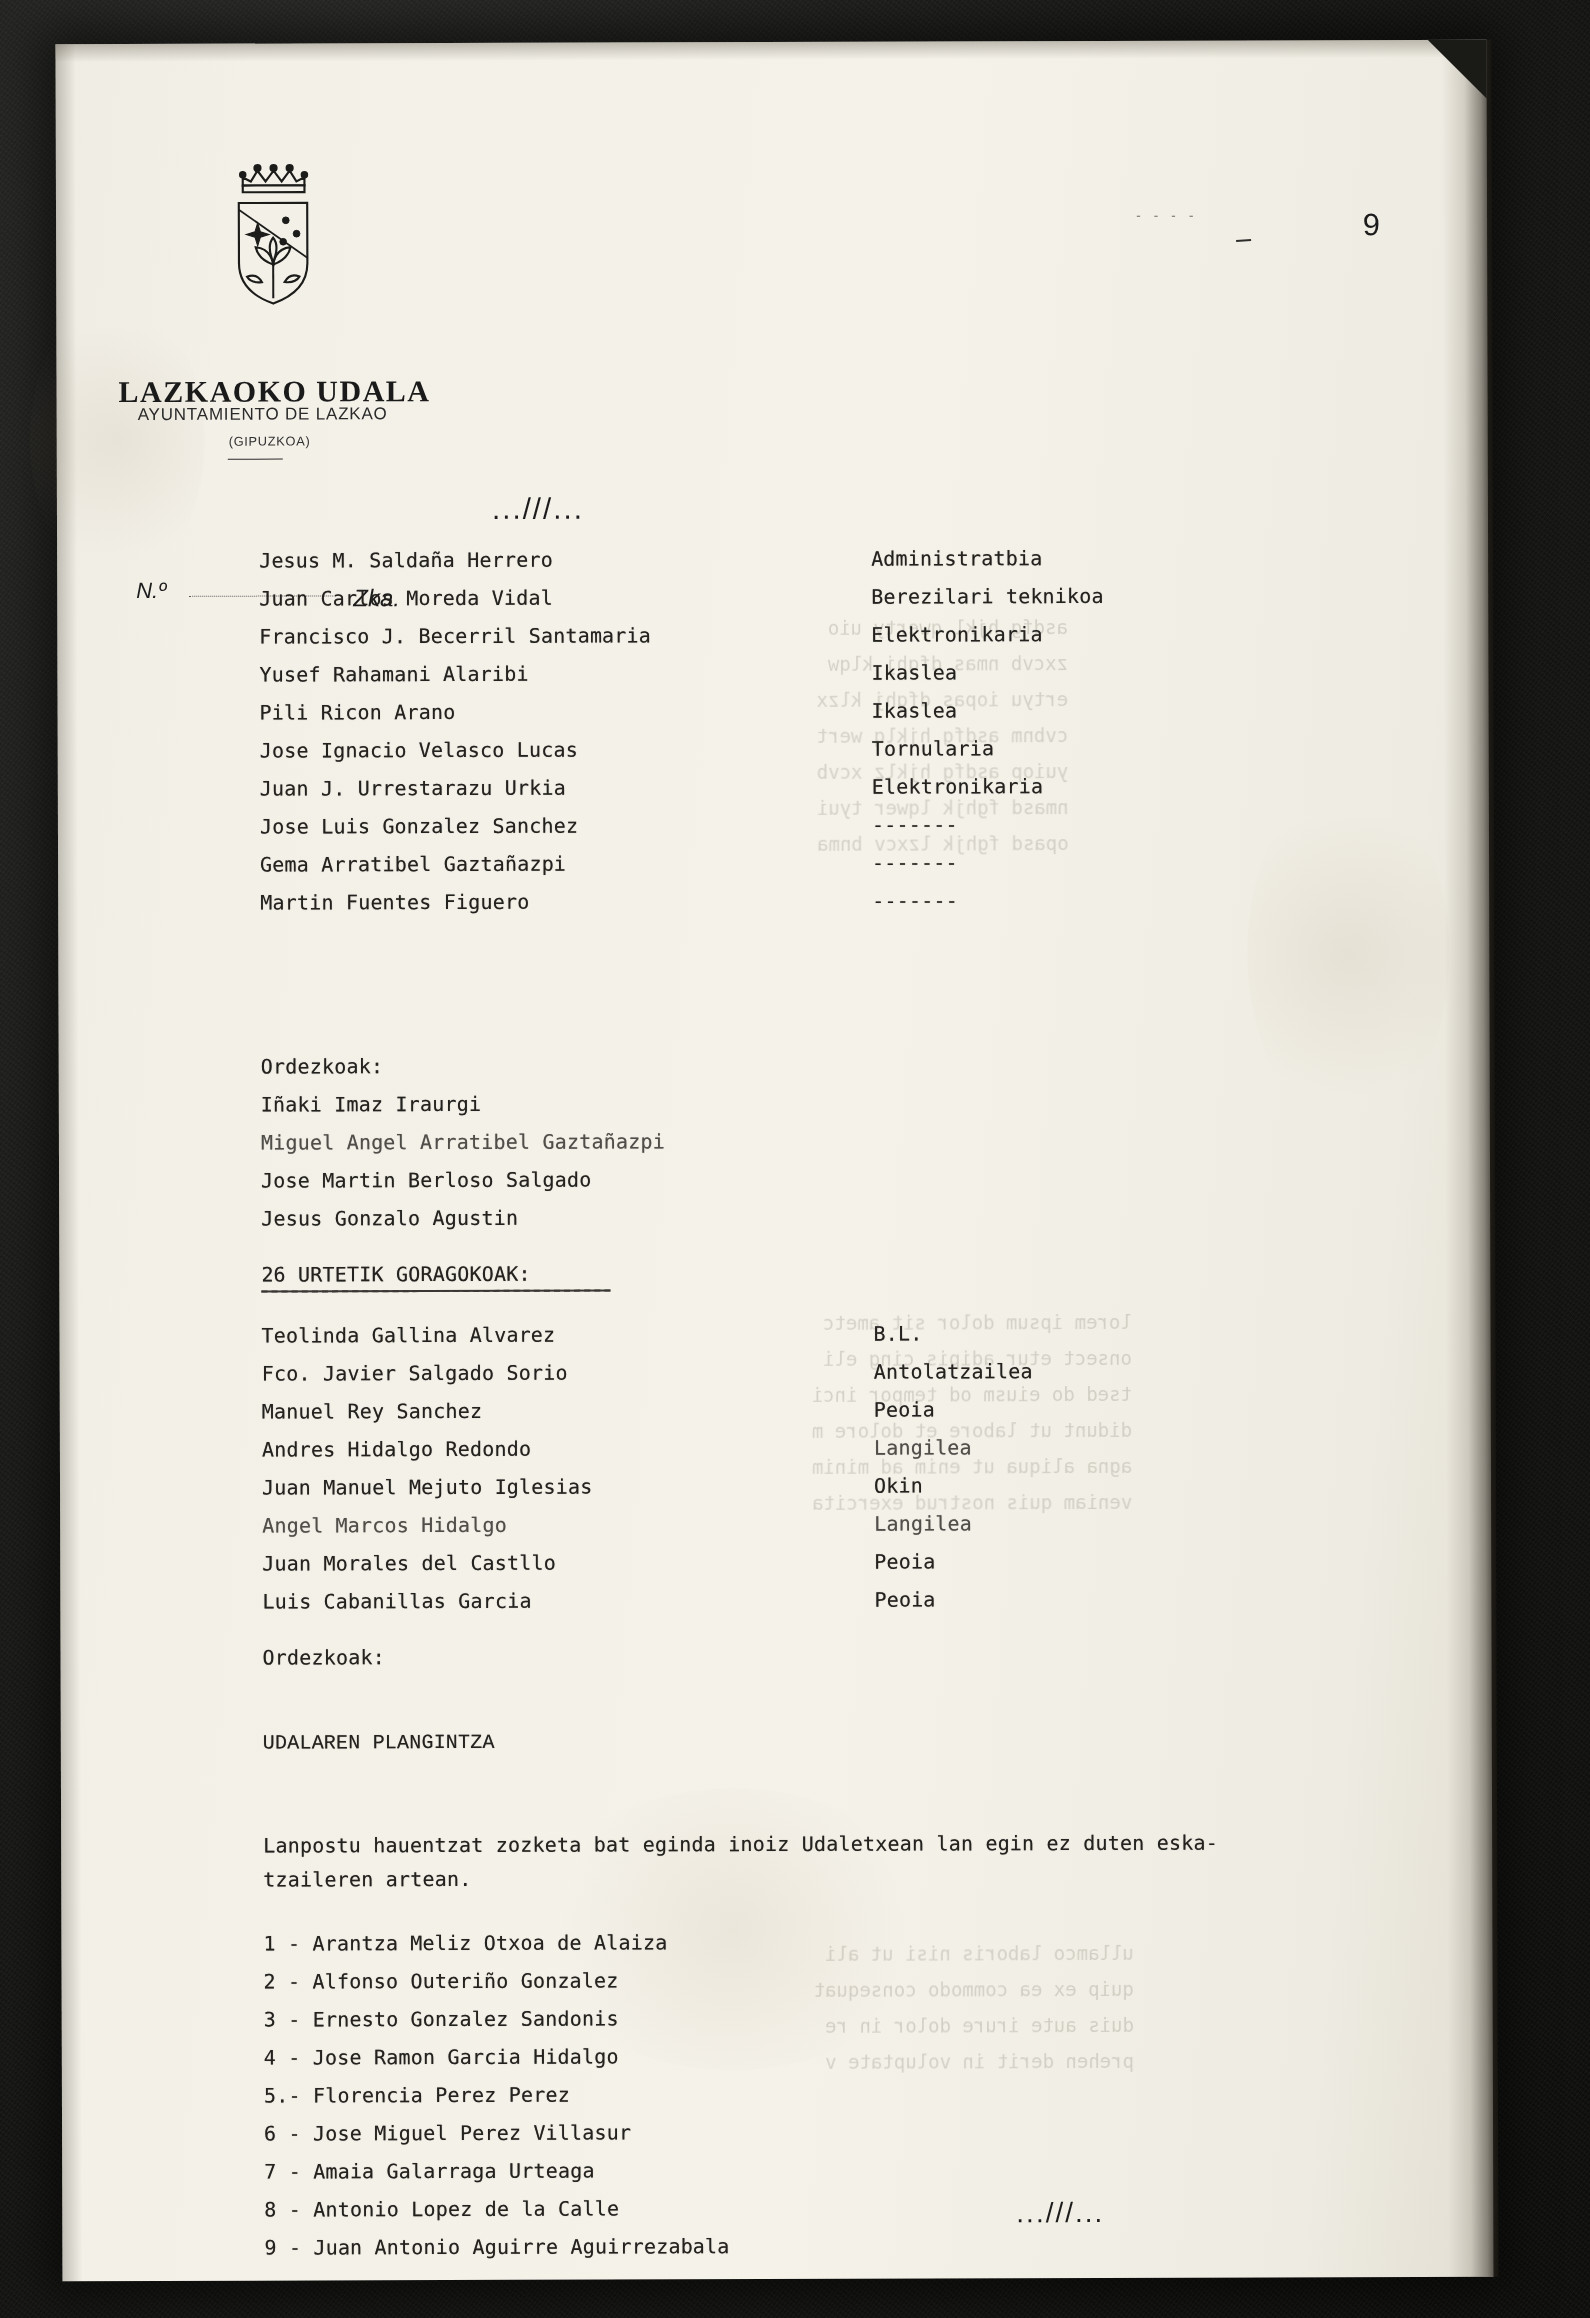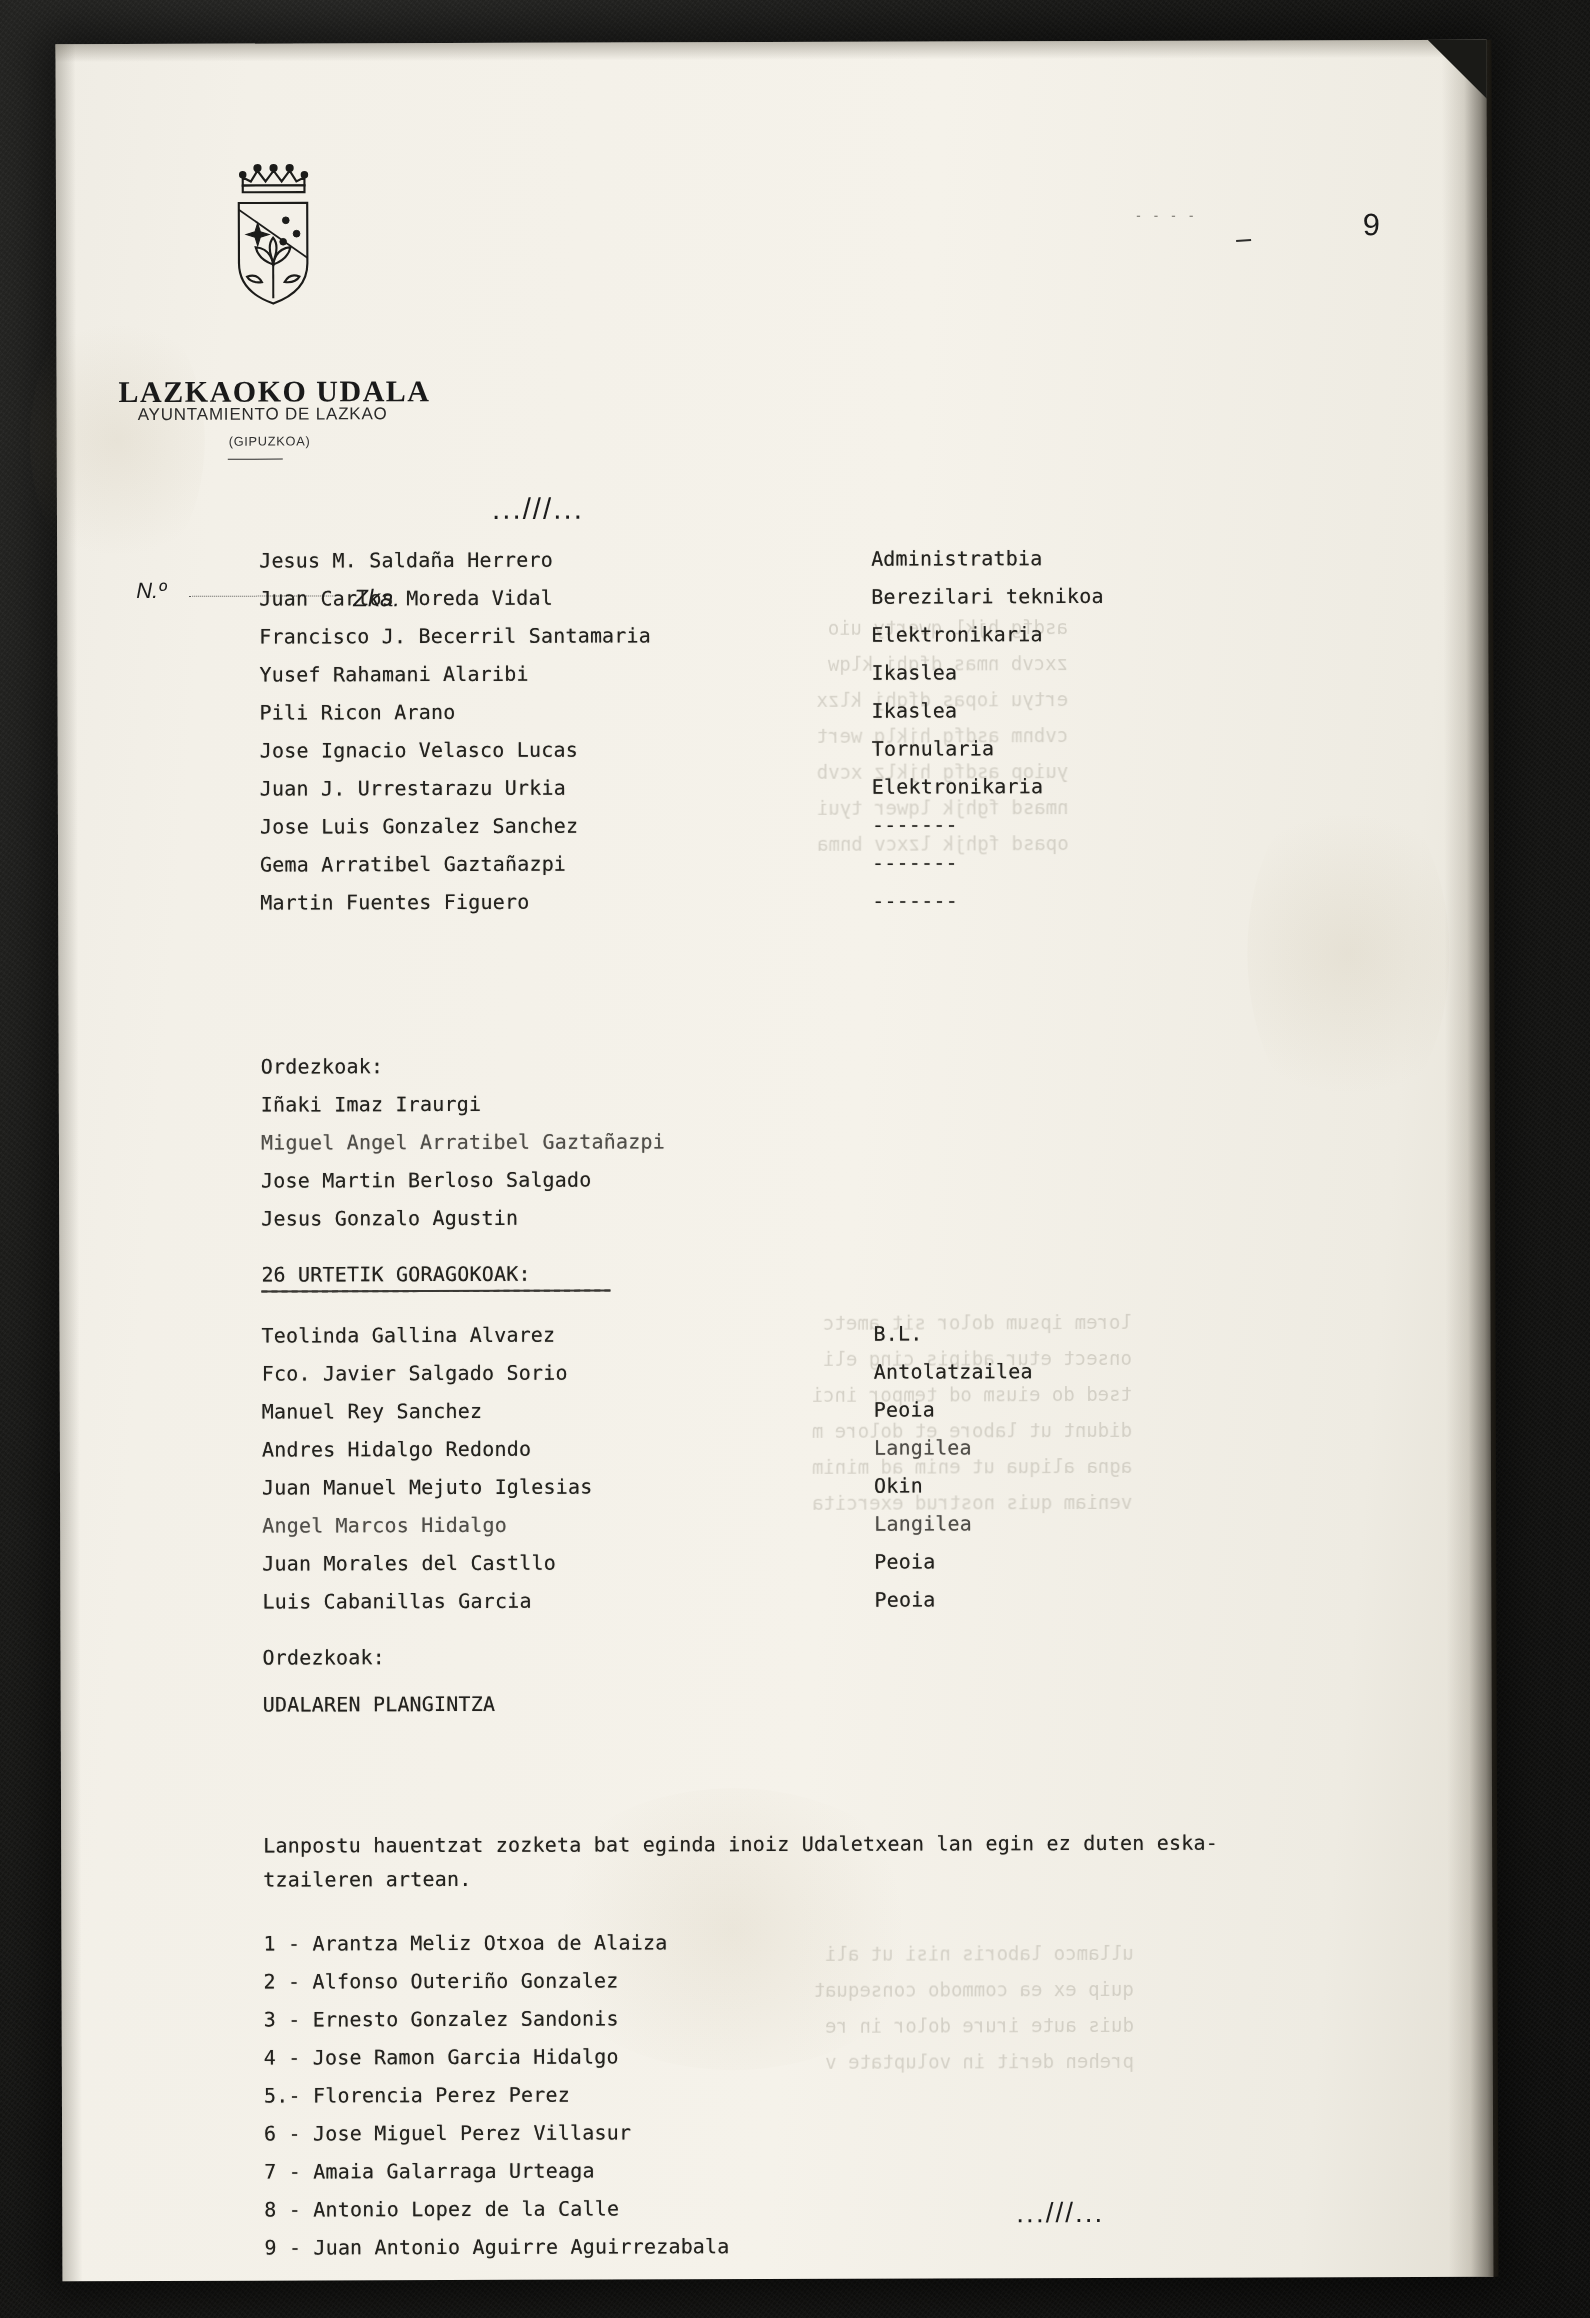--- a/index.html
+++ b/index.html
@@ -278,21 +278,21 @@
 <span>Antolatzailea</span>
 <span>Peoia</span>
 <span class="faint">Langilea</span>
 <span>Okin</span>
 <span class="faint">Langilea</span>
 <span>Peoia</span>
 <span>Peoia</span></div>
 
     <div class="typed col-left" style="top:1595px;">Ordezkoak:</div>
 
-    <div class="typed col-left" style="top:1642px;">UDALAREN PLANGINTZA</div>
+    <div class="typed col-left" style="top:1681px;font-family:Liberation Mono, monospace;">UDALAREN PLANGINTZA</div>
     <div class="typed col-left" style="top:1783px;">Lanpostu hauentzat zozketa bat eginda inoiz Udaletxean lan egin ez duten eska-</div>
     <div class="typed col-left" style="top:1817px;">tzaileren artean.</div>
 
     <div class="typed col-left" style="top:1881px;"><span>1 - Arantza Meliz Otxoa de Alaiza</span>
 <span>2 - Alfonso Outeriño Gonzalez</span>
 <span>3 - Ernesto Gonzalez Sandonis</span>
 <span>4 - Jose Ramon Garcia Hidalgo</span>
 <span>5.- Florencia Perez Perez</span>
 <span>6 - Jose Miguel Perez Villasur</span>
 <span>7 - Amaia Galarraga Urteaga</span>

